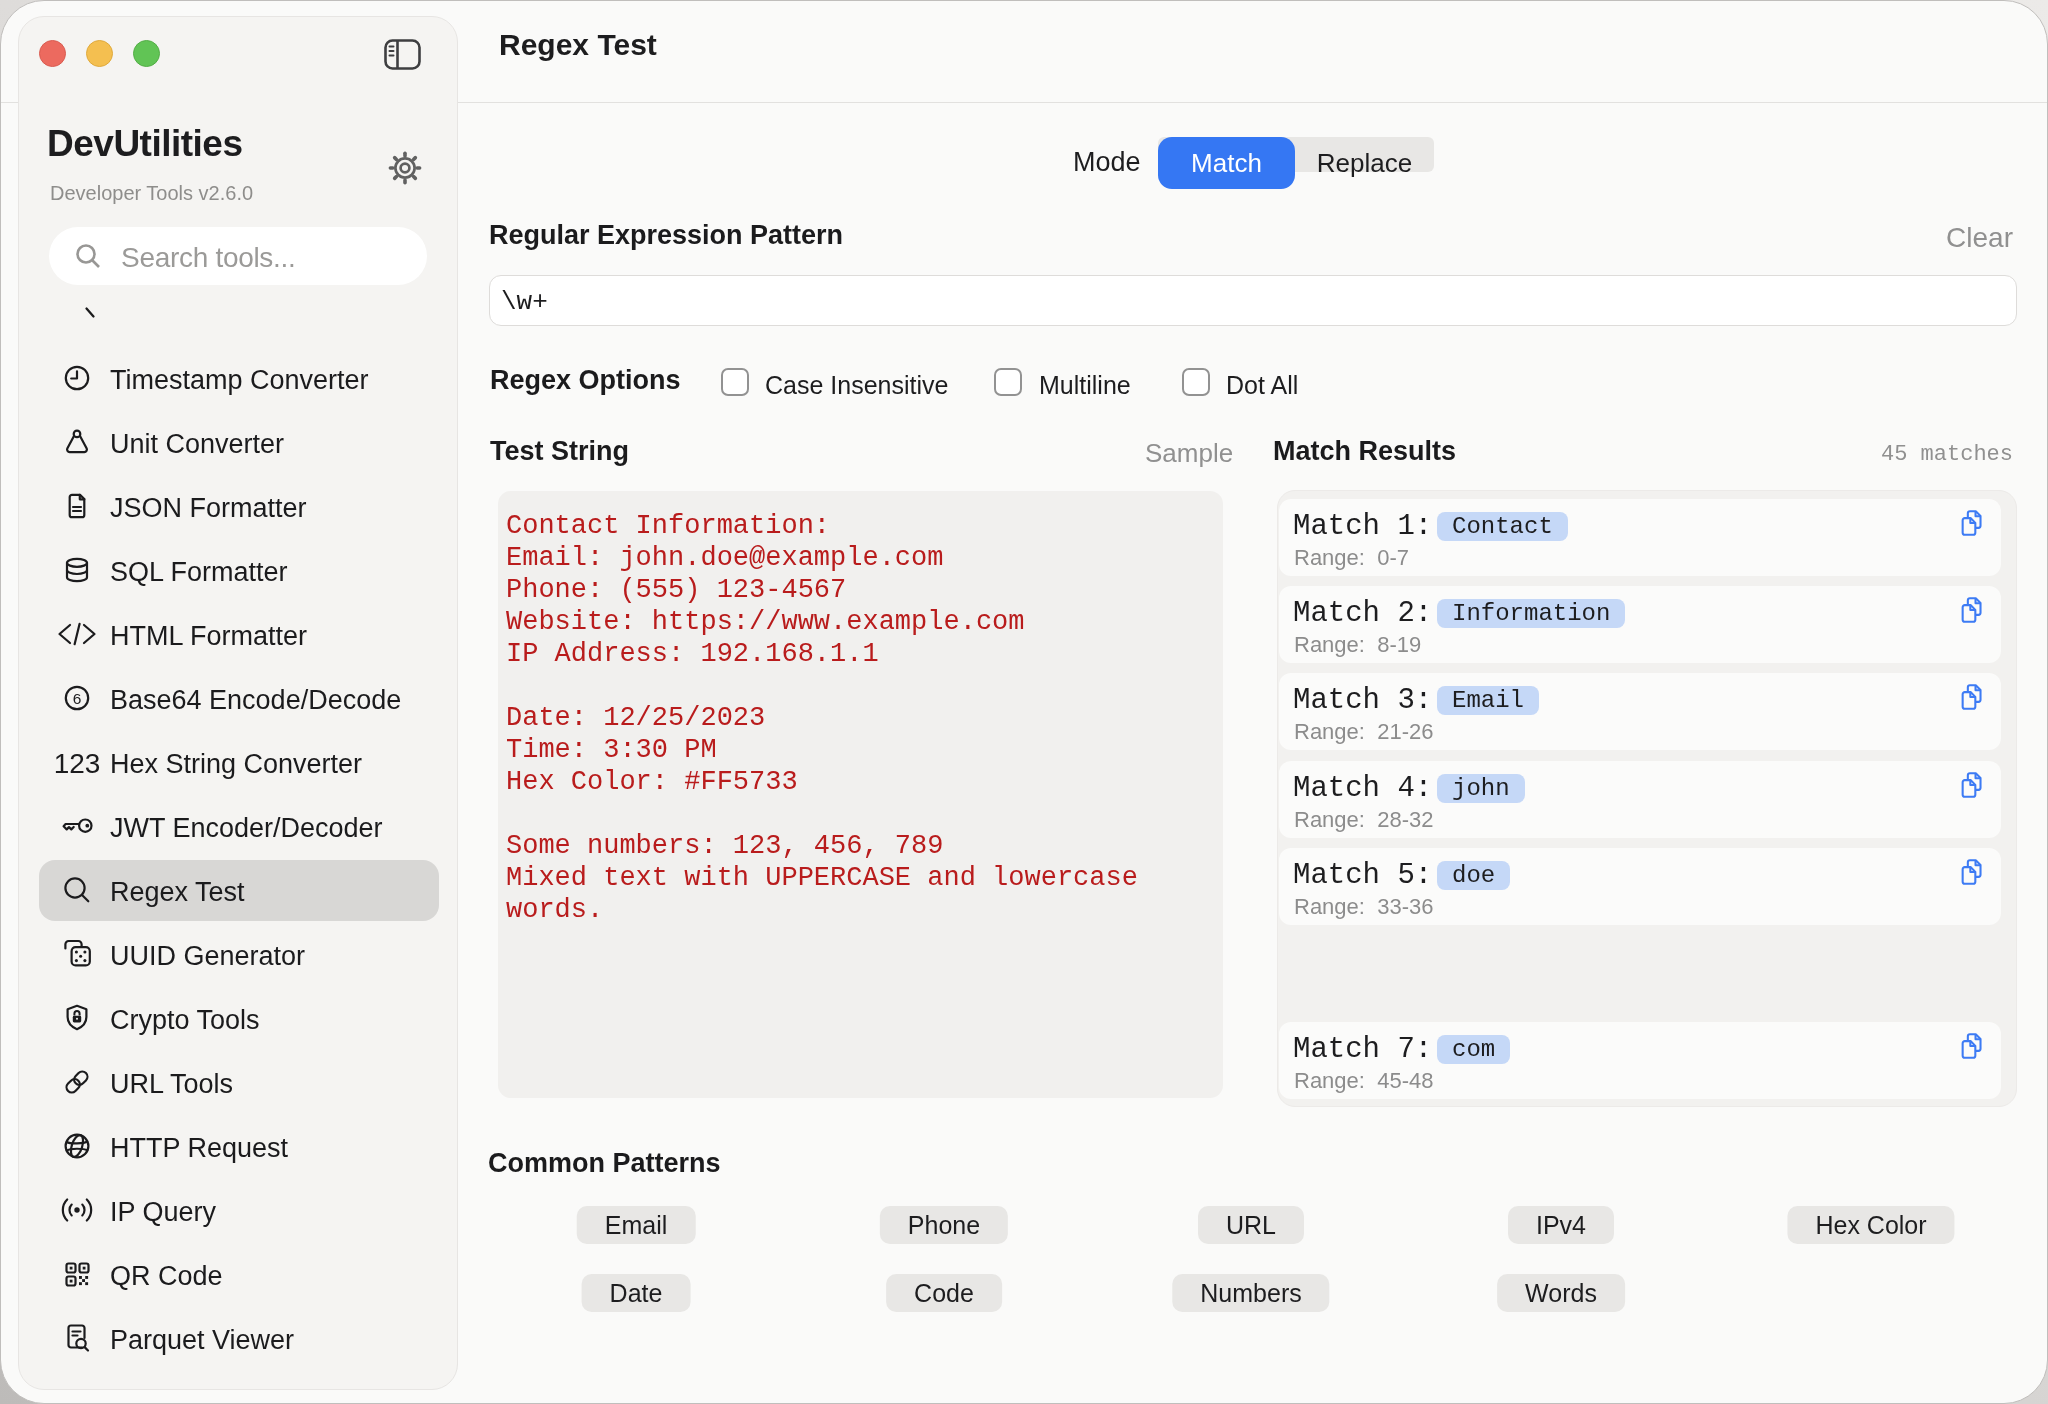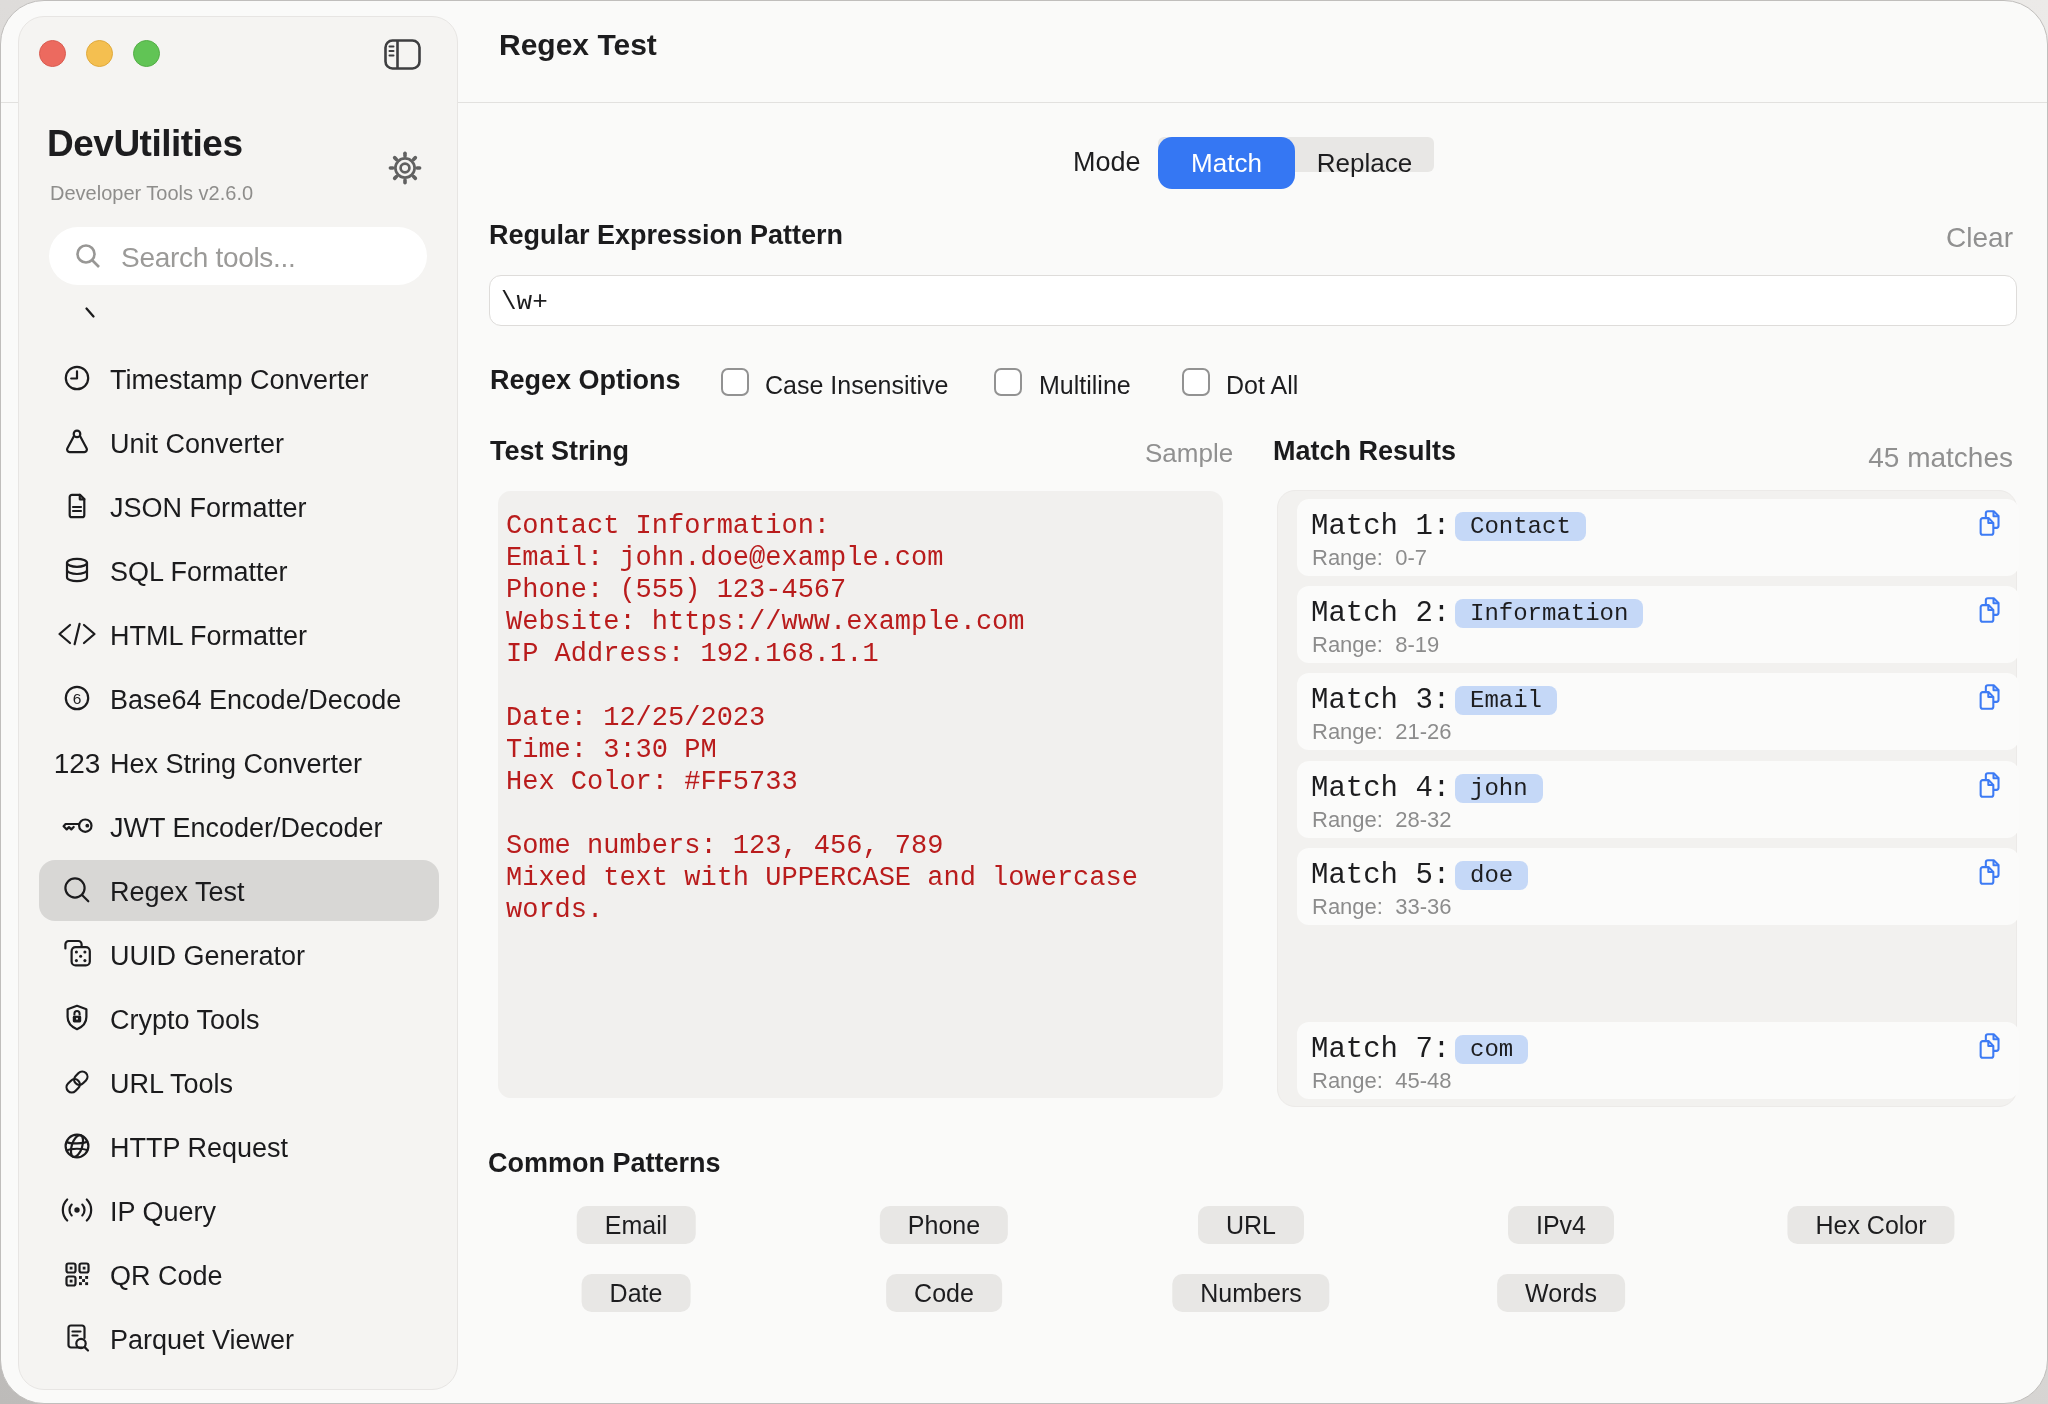--- a/index.html
+++ b/index.html
@@ -38,21 +38,21 @@
   .pattern-input { position:absolute; left:488px; top:274px; width:1528px; height:51px; background:#fff;
                    border:1px solid #dedcda; border-radius:12px; }
   .pattern-input span { position:absolute; left:11px; top:11px; font-size:26px; color:#1d1d1f; }
   .cb { position:absolute; top:367px; width:28px; height:28px; border:2.5px solid #929292; border-radius:7px; background:#fff; }
   .cb-label { position:absolute; top:370px; font-size:25px; color:#1d1d1f; }
   .testbox { position:absolute; left:497px; top:490px; width:725px; height:607px; background:#f1f0ee; border-radius:13px; }
   .testbox pre { font-family:"Liberation Mono", monospace; font-size:27px; line-height:32px; color:#b91c1c;
                  position:absolute; left:8px; top:19px; }
   .results { position:absolute; left:1276px; top:489px; width:740px; height:617px; background:#f2f1ef;
              border:1px solid #eceae8; border-radius:18px; }
-  .card { position:absolute; left:19px; width:722px; height:77px; background:#fbfbfa; border-radius:12px; }
+  .card { position:absolute; left:1px; width:722px; height:77px; background:#fbfbfa; border-radius:12px; }
   .card .mline { position:absolute; left:14px; top:11px; font-family:"Liberation Mono", monospace; font-size:29px; color:#1d1d1f; }
   .card .chip { position:absolute; top:13px; height:29px; background:#c5d8f7; border-radius:8px;
                 font-family:"Liberation Mono", monospace; font-size:24px; color:#1d1d1f; line-height:29px; padding:0 15px; }
   .card .range { position:absolute; left:15px; top:46px; font-size:22px; color:#8c8c8c; }
   .card .copy { position:absolute; right:17px; top:11px; }
   .btn { position:absolute; height:38px; background:#e8e7e5; border-radius:10px; font-size:25px; color:#1d1d1f;
          line-height:38px; text-align:center; transform:translateX(-50%); padding:0 28px; }
 </style>
 </head>
 <body>
@@ -76,21 +76,21 @@
   <div class="cb" style="left:720px;"></div>
     <div class="cb-label" style="left:764px;">Case Insensitive</div>
   <div class="cb" style="left:993px;"></div>
     <div class="cb-label" style="left:1038px;">Multiline</div>
   <div class="cb" style="left:1181px;"></div>
     <div class="cb-label" style="left:1225px;">Dot All</div>
 
   <div class="sec-h" style="left:489px; top:435px;">Test String</div>
   <div class="abs gray" style="left:1144px; top:437px; font-size:26px;">Sample</div>
   <div class="sec-h" style="left:1272px; top:435px;">Match Results</div>
-  <div class="abs gray" style="right:34px; top:441px; font-size:28px;">45 matches</div>
+  <div class="abs gray" style="right:34px; top:441px; font-size:22px;font-family:Liberation Mono, monospace;">45 matches</div>
 
   <div class="testbox">
       <pre>Contact Information:
 Email: john.doe@example.com
 Phone: (555) 123-4567
 Website: https://www.example.com
 IP Address: 192.168.1.1
 
 Date: 12/25/2023
 Time: 3:30 PM

